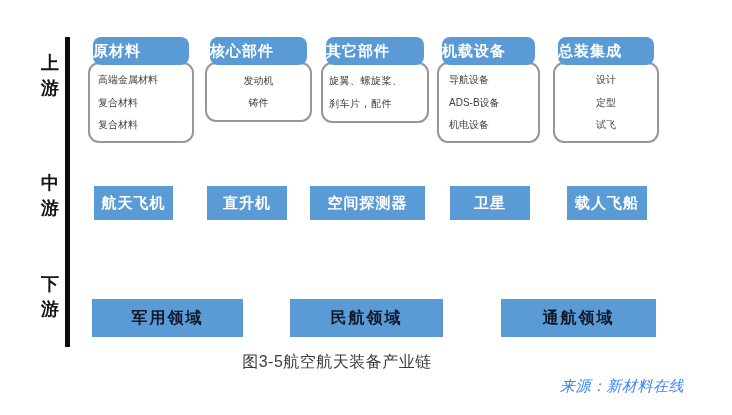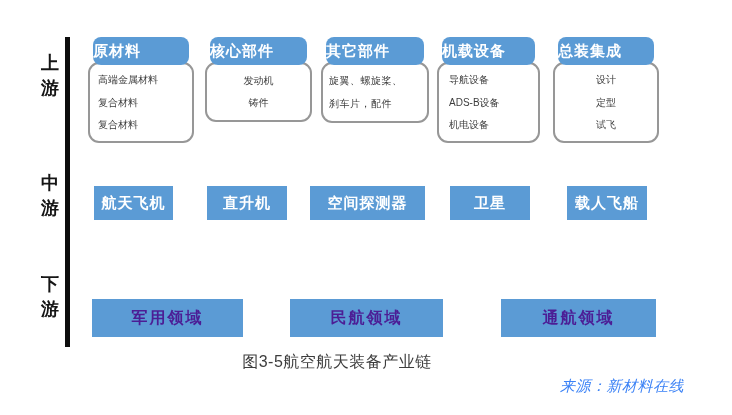--- a/index.html
+++ b/index.html
@@ -59,21 +59,21 @@
   }
   .mid-m0{left:94px;width:79px;}
   .mid-m1{left:207px;width:80px;}
   .mid-m2{left:310px;width:115px;}
   .mid-m3{left:450px;width:80px;}
   .mid-m4{left:567px;width:80px;}
 
   
   .down-box{
     position:absolute;top:299px;height:38px;line-height:38px;
-    background:#5b9bd5;color:#4c1d95;text-align:center;
+    background:#5b9bd5;color:#0f172a;text-align:center;
     font-size:16px;font-weight:600;letter-spacing:2px;
   }
   .down-d0{left:92px;width:151px;}
   .down-d1{left:290px;width:153px;}
   .down-d2{left:501px;width:155px;}
 
   
   .figure-caption{
     position:absolute;top:352px;left:107px;width:460px;
     text-align:center;font-size:16px;color:#3d3d3d;letter-spacing:0.5px;

